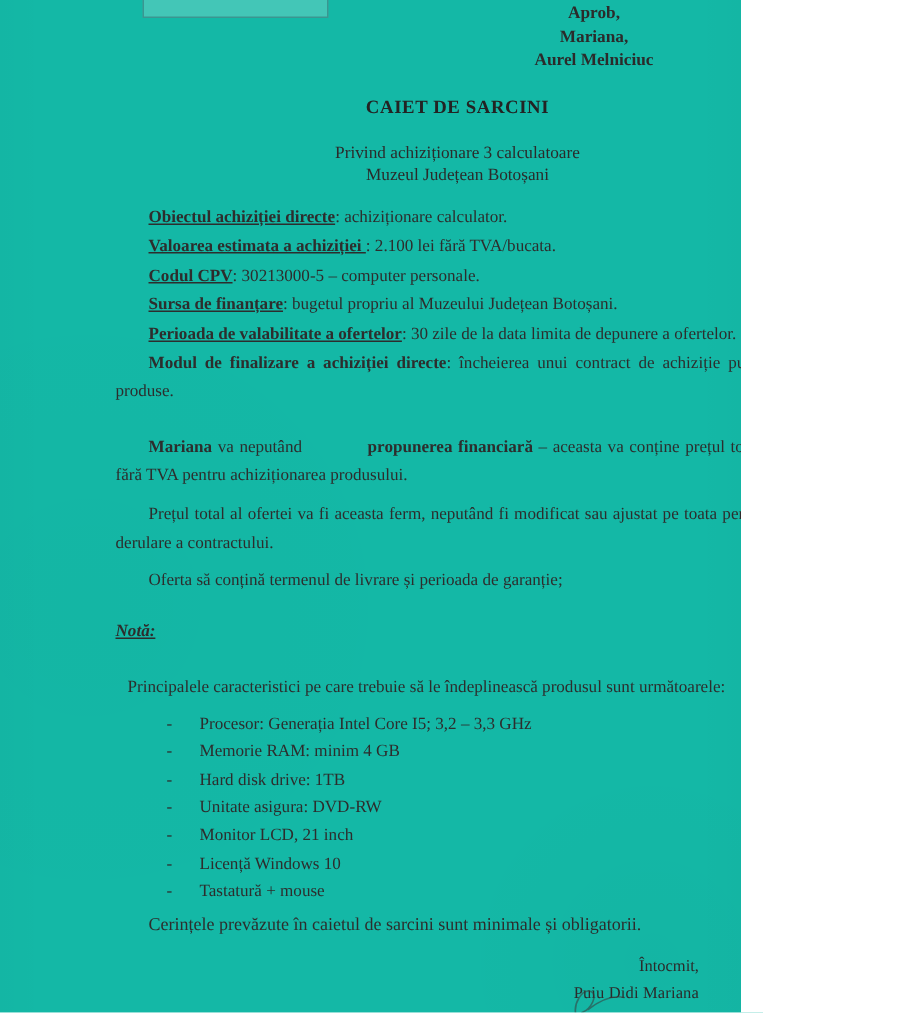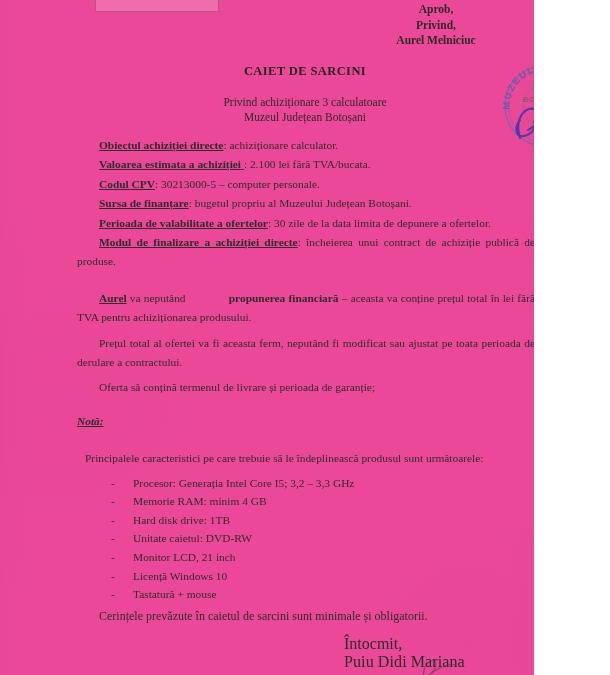--- a/index.html
+++ b/index.html
@@ -6,23 +6,23 @@
     margin: 0;
     padding: 0;
     background: #ffffff;
   }
   body {
     font-family: "Liberation Serif", "DejaVu Serif", serif;
     color: #2a2a2a;
   }
   #page {
     position: relative;
-    width: 534px;
+    width: 494px;
     height: 675px;
-    background: #ec4899;
+    background: #14b8a6;
     overflow: hidden;
   }
   
   #paper-noise {
     position: absolute;
     inset: 0;
     pointer-events: none;
     background:
       radial-gradient(ellipse 70% 50% at 12% 60%, rgba(0,0,0,0.012), rgba(0,0,0,0) 70%),
       radial-gradient(ellipse 40% 30% at 88% 95%, rgba(0,0,0,0.015), rgba(0,0,0,0) 70%),
@@ -130,21 +130,21 @@
   .kv-line .lbl {
     font-weight: bold;
     text-decoration: underline;
   }
   .para {
     margin: 0;
     text-align: justify;
     text-indent: 22px;
   }
   .b { font-weight: bold; margin-left: 40px; }
-  .bu { font-weight: bold; text-decoration: underline; }
+  .bu { font-weight: bold; }
 
   #gap-1 { height: 17px; }
   #gap-2 { height: 6px; }
   #gap-3 { height: 6px; }
 
   
   #nota-head {
     margin-top: 14px;
     font-weight: bold;
     font-style: italic;
@@ -188,25 +188,25 @@
   }
   #closing-line {
     margin-top: 3px;
     font-size: 12px;
     padding-left: 22px;
   }
 
   
   #footer-sign {
     position: absolute;
-    right: 15px;
+    right: 28px;
     bottom: 4px;
     width: 175px;
-    text-align: left;
-    font-size: 16px;
+    text-align: right;
+    font-size: 11px;
     line-height: 18px;
     color: #2b2b2b;
   }
   #footer-sign .line2 { letter-spacing: 0.1px; }
   #footer-scribble {
     position: absolute;
     right: 58px;
     bottom: -6px;
     width: 60px;
     height: 26px;
@@ -220,21 +220,21 @@
 
   <div id="paper-noise"></div>
 
   <div id="reg-stamp">
     <span class="reg-text">Nr. ..... din ........ 20...</span>
     <span class="reg-hand">2017</span>
   </div>
 
   <div id="approval">
     <div>Aprob,</div>
-    <div>Privind,</div>
+    <div>Mariana,</div>
     <div>Aurel Melniciuc</div>
   </div>
 
   <div id="title-block">
     <div id="doc-title">CAIET DE SARCINI</div>
     <div id="subtitle">
       <div>Privind achiziționare 3 calculatoare</div>
       <div>Muzeul Județean Botoșani</div>
     </div>
   </div>
@@ -280,21 +280,21 @@
     </div>
     <div class="kv-line">
       <span class="lbl">Perioada de valabilitate a ofertelor</span><span>: 30 zile de la data limita de depunere a ofertelor.</span>
     </div>
     <div class="para">
       <span class="lbl bu">Modul de finalizare a achiziției directe</span><span>: încheierea unui contract de achiziție publică de produse.</span>
     </div>
 
     <div id="gap-1"></div>
 
-    <div class="para"><span class="bu">Aurel</span><span> va neputând </span><span class="b">propunerea financiară</span><span> – aceasta va conține prețul total în lei fără TVA pentru achiziționarea produsului.</span></div>
+    <div class="para"><span class="bu">Mariana</span><span> va neputând </span><span class="b">propunerea financiară</span><span> – aceasta va conține prețul total în lei fără TVA pentru achiziționarea produsului.</span></div>
 
     <div id="gap-2"></div>
 
     <div class="para">Prețul total al ofertei va fi aceasta ferm, neputând fi modificat sau ajustat pe toata perioada de derulare a contractului.</div>
 
     <div id="gap-3"></div>
 
     <div class="para">Oferta să conțină termenul de livrare și perioada de garanție;</div>
 
     <div id="nota-head">Notă:</div>
@@ -309,21 +309,21 @@
       <li>
         <span class="dash">-</span>
         <span>Memorie RAM: minim 4 GB</span>
       </li>
       <li>
         <span class="dash">-</span>
         <span>Hard disk drive: 1TB</span>
       </li>
       <li>
         <span class="dash">-</span>
-        <span>Unitate caietul: DVD-RW</span>
+        <span>Unitate asigura: DVD-RW</span>
       </li>
       <li>
         <span class="dash">-</span>
         <span>Monitor LCD,  21 inch</span>
       </li>
       <li>
         <span class="dash">-</span>
         <span>Licență Windows 10</span>
       </li>
       <li>

